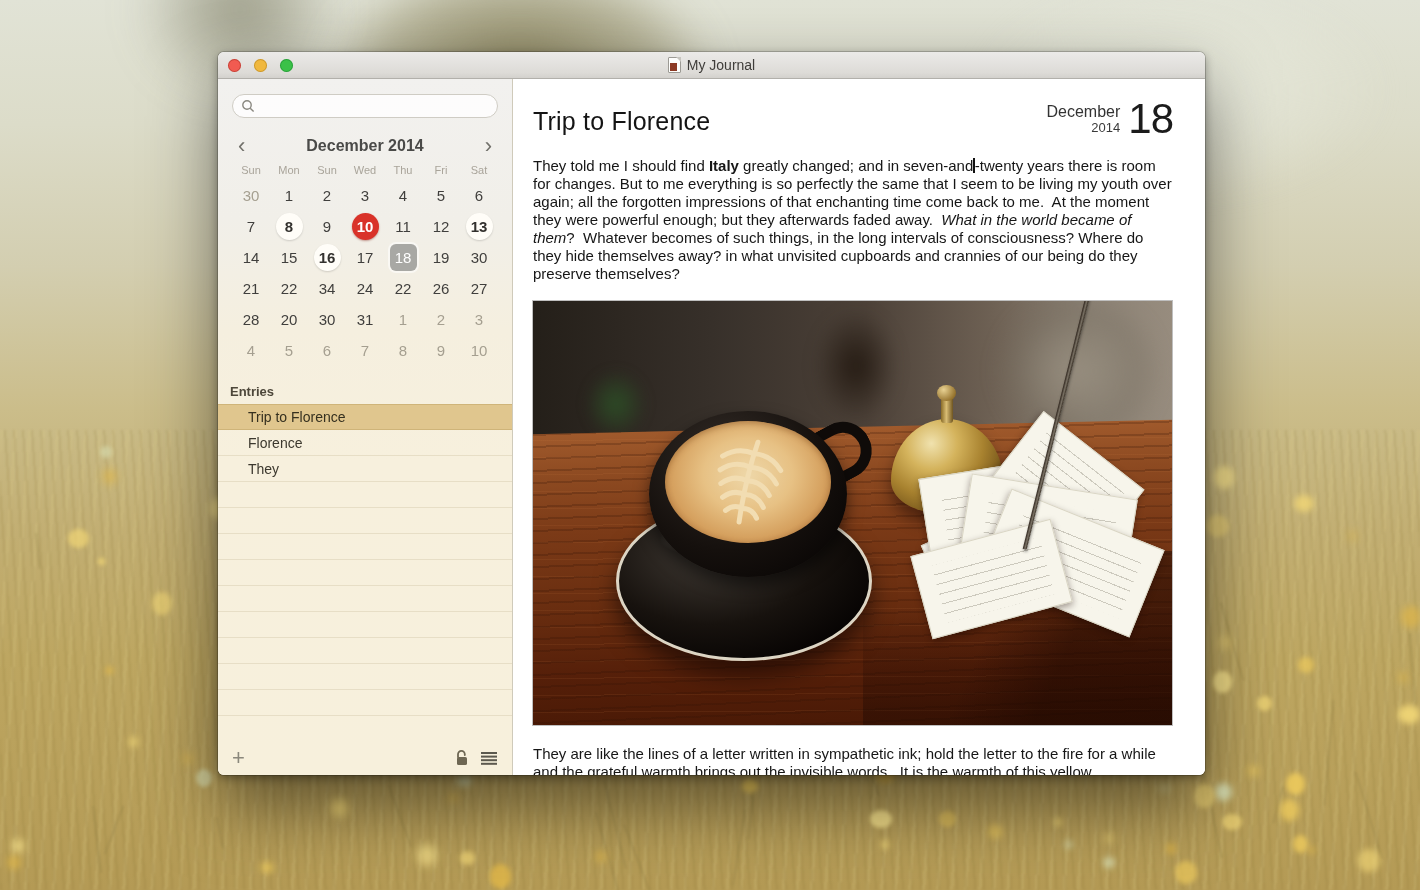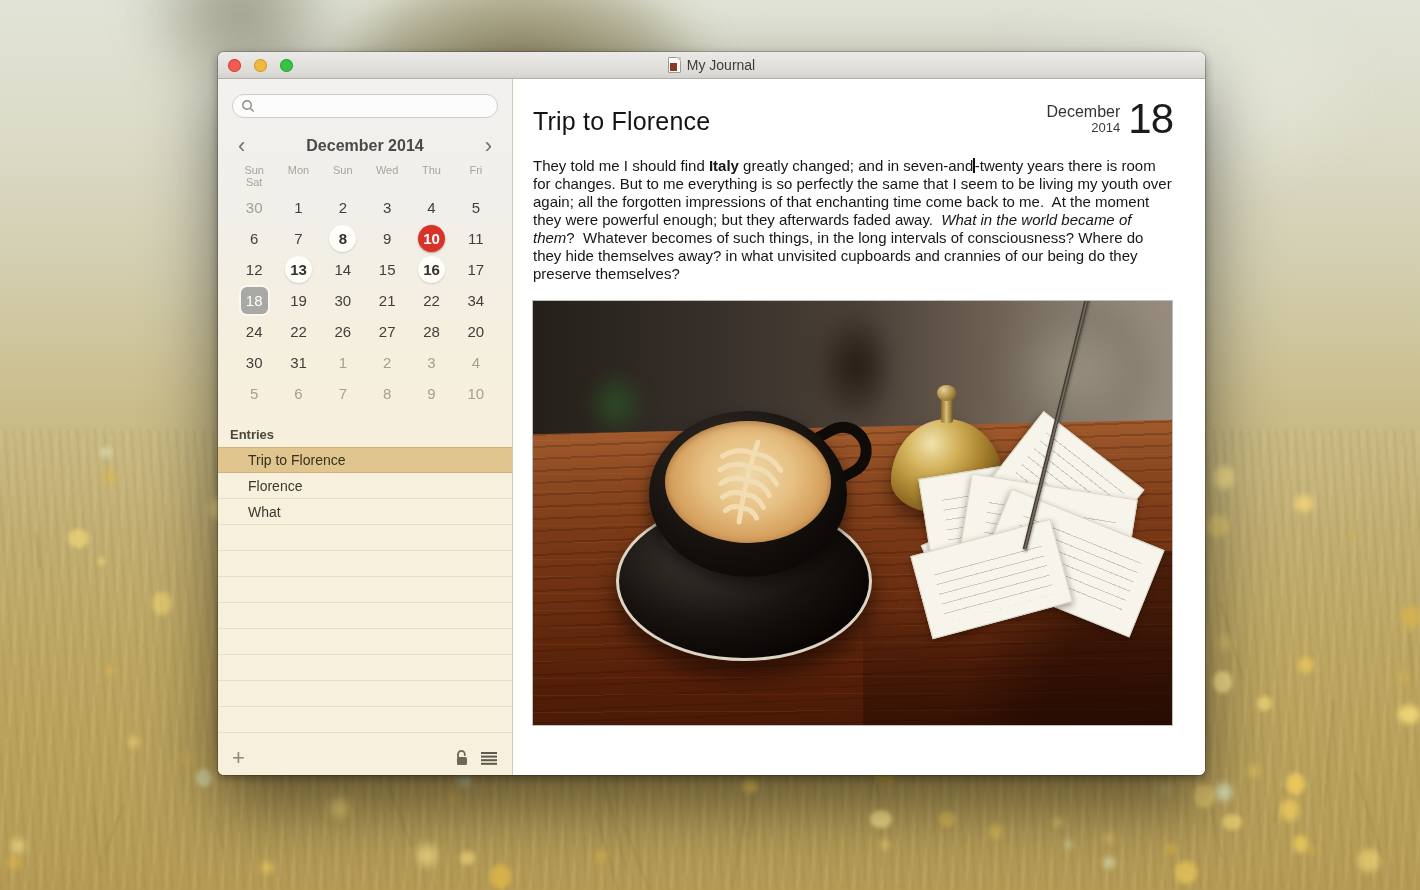--- a/index.html
+++ b/index.html
@@ -51,21 +51,21 @@
     border-right:1px solid #cfcaba; }
   .search-wrap { padding:15px 14px 10px 14px; }
   .search-field { display:flex; align-items:center; gap:5px; height:24px; padding:0 8px;
     background:rgba(255,255,255,.8); border:1px solid #cfccc4; border-radius:12px; }
   .search-field svg { flex:0 0 auto; }
   .search-input { flex:1; border:none; outline:none; background:transparent; font-size:13px; color:#444; }
 
   .cal-header { display:flex; align-items:center; justify-content:space-between; padding:8px 20px 2px 20px; }
   .cal-nav { font-size:22px; line-height:20px; color:#72716b; cursor:default; font-weight:400; }
   .cal-month { font-size:16px; font-weight:700; color:#4a4a48; }
-  .cal-weekdays, .cal-grid { display:grid; grid-template-columns:repeat(6,1fr); padding:0 14px; }
+  .cal-weekdays, .cal-grid { display:grid; grid-template-columns:repeat(7,1fr); padding:0 14px; }
   .cal-weekdays { margin-top:6px; }
   .wd { text-align:center; font-size:11px; color:#a9a49a; }
   .cal-grid { margin-top:4px; }
   .day { height:31px; display:flex; align-items:center; justify-content:center; }
   .day .badge { width:27px; height:27px; display:flex; align-items:center; justify-content:center;
     font-size:15px; color:#403f3d; border-radius:50%; }
   .day.muted .badge { color:#a59f90; }
   .day.entry .badge { background:#fffdf8; font-weight:700; color:#33312e; box-shadow:0 1px 2px rgba(0,0,0,.15); }
   .day.today .badge { background:#d93229; color:#fff; font-weight:700; box-shadow:0 1px 2px rgba(120,20,10,.4); }
   .day.selected .badge { background:#a8a8a4; color:#fff; border-radius:6px; box-shadow:0 0 0 2px rgba(255,255,255,.55); }
@@ -454,21 +454,21 @@
             </div>
             <div class="day muted">
               <span class="badge">10</span>
             </div>
           </div>
 
         <div class="entries-header">Entries</div>
         <div id="entrylist">
             <div class="entry-row selected">Trip to Florence</div>
             <div class="entry-row">Florence</div>
-            <div class="entry-row">What</div>
+            <div class="entry-row">They</div>
           </div>
         <div class="empty-lines"></div>
 
         <div class="side-toolbar">
           <span class="add-btn">+</span>
           <span class="side-spacer"></span>
           <span class="tool-icon">
             <svg width="16" height="17" viewBox="0 0 16 17">
               <path d="M4 8 V5.2 a3.4 3.4 0 0 1 6.8 0 V6" fill="none" stroke="#6e6753" stroke-width="1.8" stroke-linecap="round"></path>
               <rect x="3" y="8" width="10" height="8" rx="1.6" fill="#6e6753"></rect>
@@ -533,16 +533,17 @@
           <div class="ph bell-ball"></div>
           <div class="paper" style="left:400px;top:210px;width:150px;height:92px;transform:rotate(-24deg)"></div>
           <div class="paper" style="left:392px;top:165px;width:160px;height:98px;transform:rotate(-9deg)"></div>
           <div class="paper" style="left:470px;top:140px;width:128px;height:88px;transform:rotate(38deg)"></div>
           <div class="paper" style="left:430px;top:185px;width:168px;height:100px;transform:rotate(9deg)"></div>
           <div class="paper" style="left:455px;top:215px;width:165px;height:94px;transform:rotate(22deg)"></div>
           <div class="paper" style="left:386px;top:235px;width:145px;height:86px;transform:rotate(-15deg)"></div>
           <div class="ph spike"></div>
         </div>
 
+        <div class="body-text para2">They are like the lines of a letter written in sympathetic ink; hold the letter to the fire for a while and the grateful warmth brings out the invisible words.&nbsp; It is the warmth of this yellow</div>
       </div>
     </div>
   </div>
 </div>
 
 </body></html>

